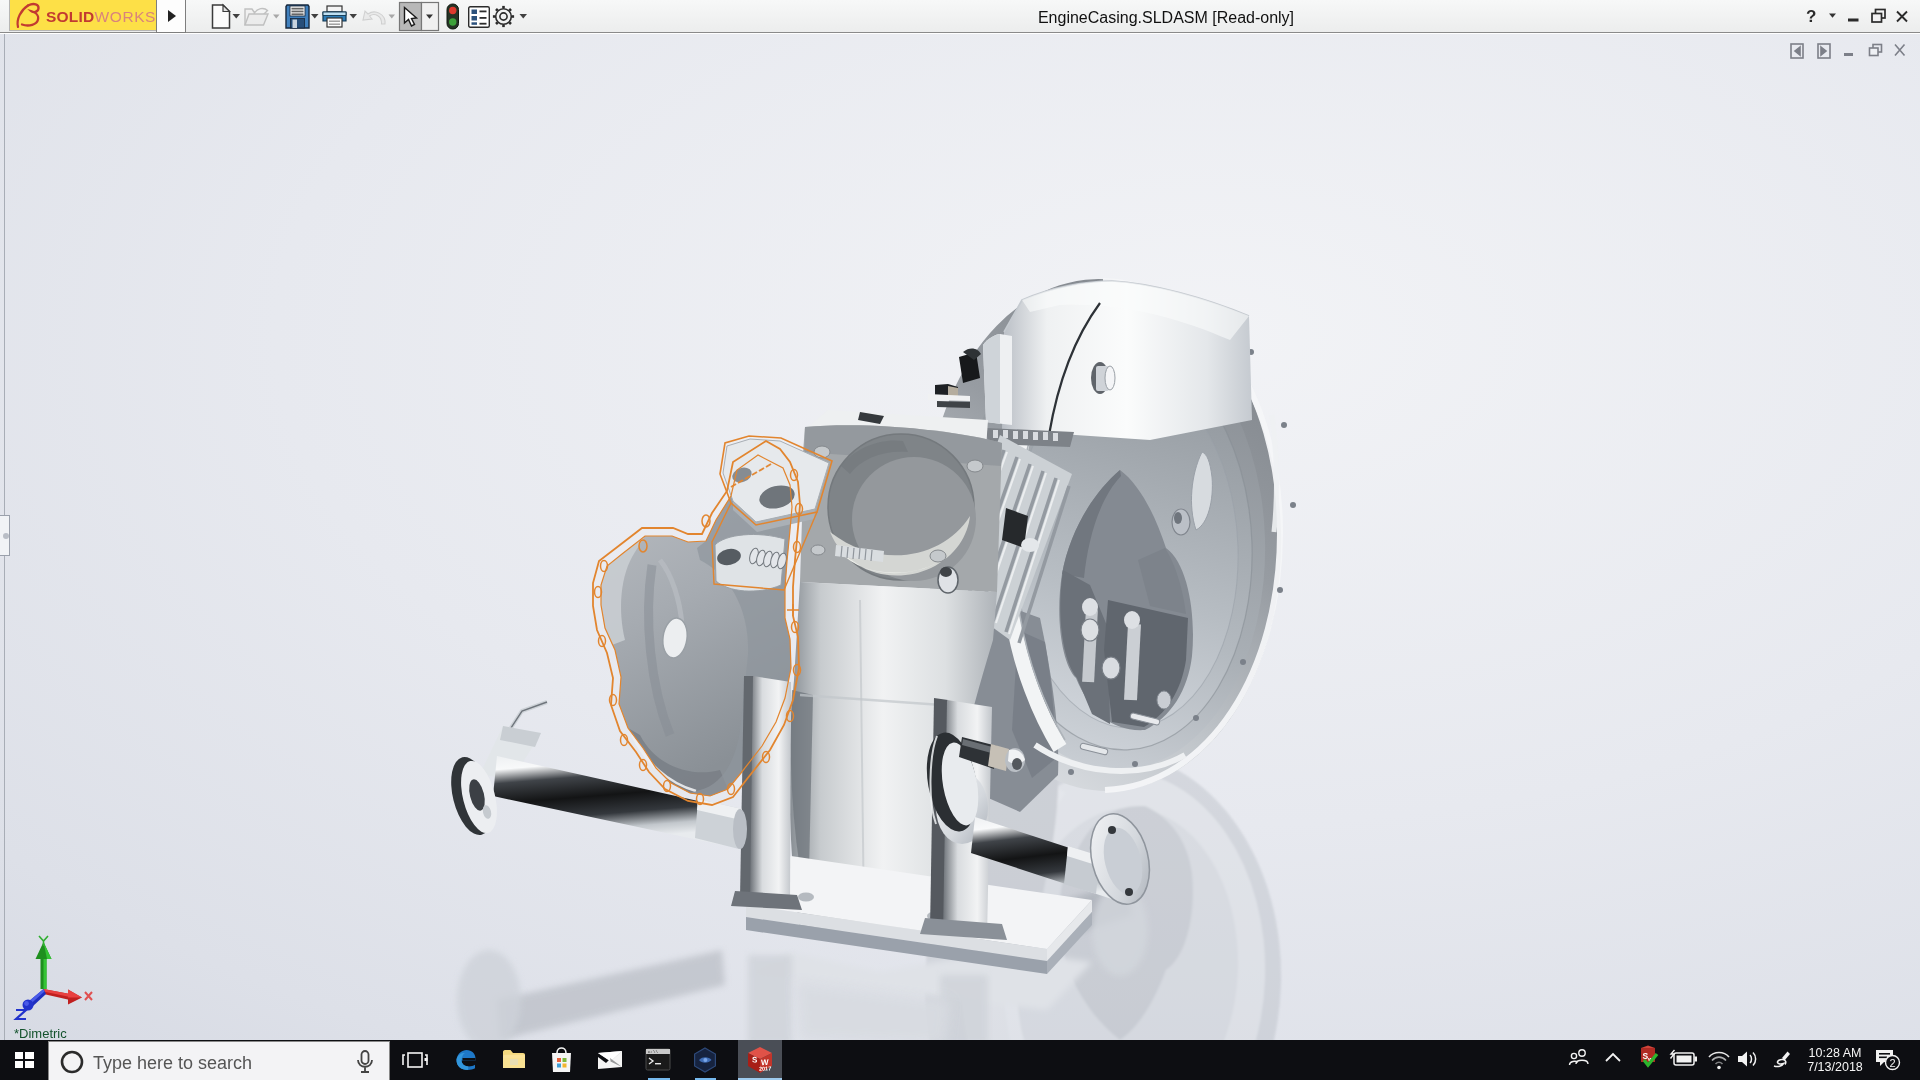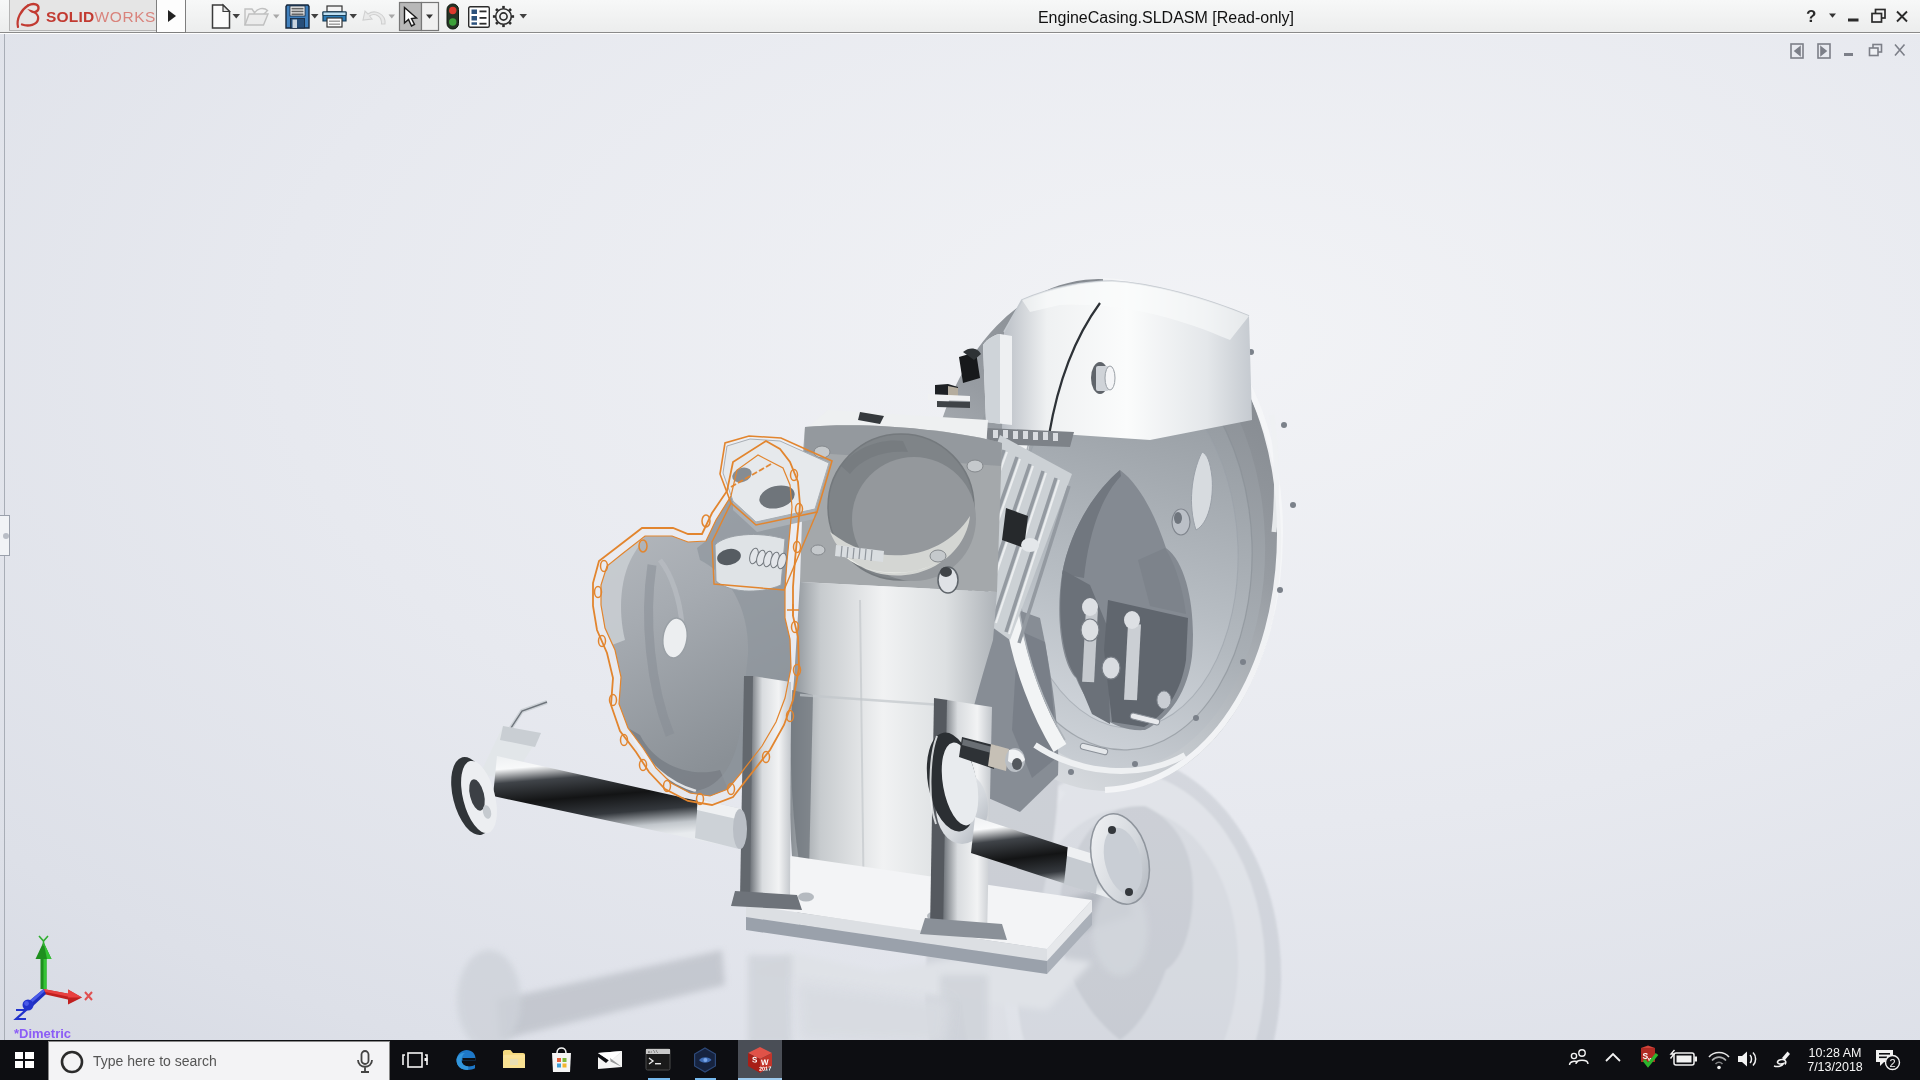--- a/index.html
+++ b/index.html
@@ -1,26 +1,26 @@
 <!DOCTYPE html>
 <html><head>
 <meta charset="utf-8">
 <style>
 * { margin:0; padding:0; box-sizing:border-box; }
 html,body { width:1920px; height:1080px; overflow:hidden; font-family:"Liberation Sans", sans-serif; background:#fff; }
 #titlebar { position:absolute; left:0; top:0; width:1920px; height:33px; background:linear-gradient(#f7f8f8,#eceded); border-bottom:1px solid #8a8a8a; }
-#logobox { position:absolute; left:9px; top:0; width:149px; height:31px; background:#e5e5e5; border:1px solid #b5b5b5; border-top:none; }
+#logobox { position:absolute; left:9px; top:0; width:149px; height:31px; background:#fde047; border:1px solid #b5b5b5; border-top:none; }
 #flyout { position:absolute; left:156px; top:0; width:30px; height:33px; background:#fdfdfd; border:1px solid #7e7e7e; border-top:none; }
 #flyout svg { position:absolute; left:6px; top:7px; }
 .tbtitle { position:absolute; top:9px; left:1166px; transform:translateX(-50%); font-size:16px; color:#111; white-space:nowrap; }
 #viewport { position:absolute; left:0; top:34px; width:1920px; height:1006px; }
 #taskbar { position:absolute; left:0; top:1040px; width:1920px; height:40px; background:#0d0e12; }
 #searchbox { position:absolute; left:48px; top:1041px; width:342px; height:39px; background:#f3f3f5; border:1px solid #888; border-bottom:none; }
-#searchbox .txt { position:absolute; left:44px; top:11px; font-size:14px; color:#555; }
-#dimetric { position:absolute; left:14px; top:1026px; font-size:13px; font-weight:bold; color:#8b5cf6; }
+#searchbox .txt { position:absolute; left:44px; top:11px; font-size:18px; color:#555; }
+#dimetric { position:absolute; left:14px; top:1026px; font-size:13px; font-weight:normal; color:#14532d; }
 </style>
 </head>
 <body>
 
 <div id="titlebar"></div>
 <div class="tbtitle">EngineCasing.SLDASM [Read-only]</div>
 <div id="logobox">
 <svg width="145" height="29" viewBox="0 0 145 29">
 <g stroke="#c23a31" fill="none" stroke-linecap="round">
 <path d="M8 27 C 6 19 11 10 18 5.5" stroke-width="2.2"></path>

